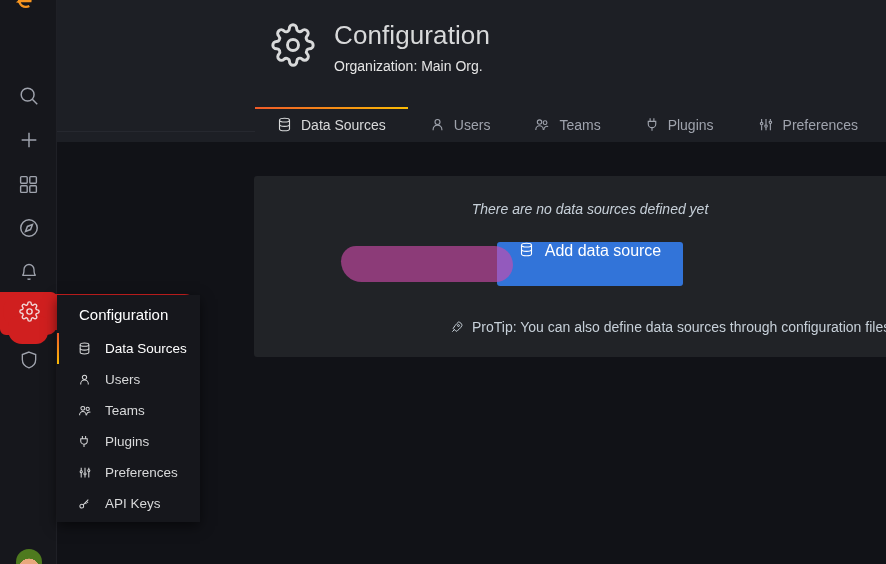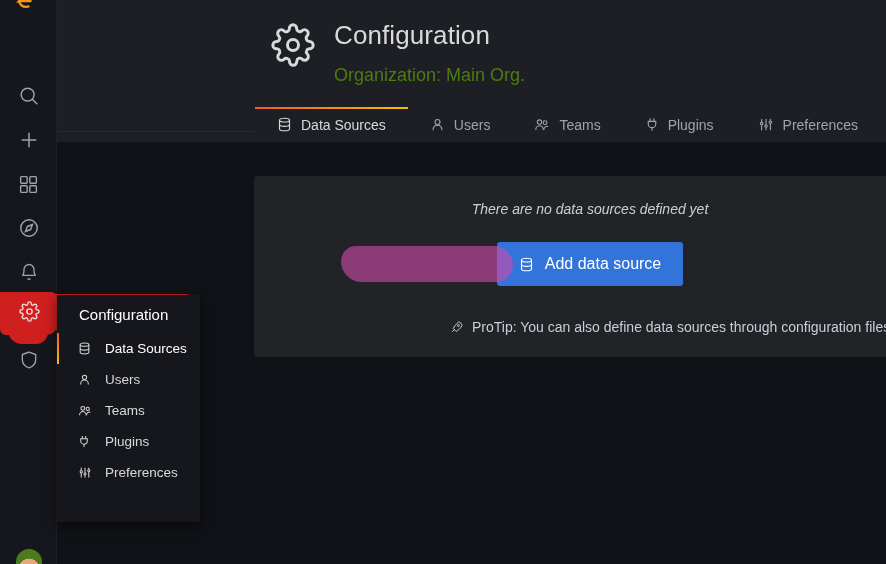--- a/index.html
+++ b/index.html
@@ -58,21 +58,21 @@
   .page-header {
     position: absolute; left: 271px; top: 20px;
     display: flex; align-items: flex-start; gap: 19px;
   }
   .page-header-icon { color: #d8d9da; margin-top: 3px; }
   .page-title {
     font-size: 26px; font-weight: 400; color: #d8d9da;
     letter-spacing: .1px; line-height: 30px;
   }
   .page-subtitle {
-    font-size: 18px; color: #4d7c0f; margin-top: 17px; line-height: 16px;
+    font-size: 14px; color: #e5e5e5; margin-top: 8px; line-height: 16px;
   }
 
   
   .tabs {
     position: absolute; left: 255px; top: 107px; right: 0; height: 35px;
     display: flex; align-items: stretch;
   }
   .tab {
     position: relative;
     display: flex; align-items: center; gap: 9px;
@@ -98,21 +98,21 @@
     position: absolute; left: 0; right: 0; top: 25px;
     text-align: center;
     font-size: 14px; font-style: italic; color: #c7d0d9;
   }
   .add-btn-wrap {
     position: absolute; left: 0; right: 0; top: 66px;
     display: flex; justify-content: center;
   }
   .add-btn {
     position: relative;
-    display: inline-flex; align-items: center; gap: 11px;
+    display: inline-flex; align-items: flex-start; gap: 11px;
     height: 44px; padding: 0 22px;
     background: #3274d9; color: #ffffff;
     border: none; border-radius: 3px;
     font-size: 16px; font-family: "Liberation Sans", sans-serif;
     cursor: pointer;
   }
   .add-btn .btn-ico { display: flex; align-items: center; }
   
   .add-btn-highlight {
     position: absolute; left: 341px; top: 246px;
@@ -429,20 +429,29 @@
           <svg width="14" height="13" viewBox="0 0 24 24" fill="none" stroke="currentColor" stroke-width="1.9">
             <path d="M5 3v5M5 13v8M12 3v9M12 17v4M19 3v3M19 11v10"></path>
             <circle cx="5" cy="10.5" r="2"></circle>
               <circle cx="12" cy="14.5" r="2"></circle>
               <circle cx="19" cy="8.5" r="2"></circle>
           </svg>
         </span>
         <span>Preferences</span>
       </div>
 
+      <div class="fly-item">
+        <span class="fly-ico">
+          <svg width="13" height="13" viewBox="0 0 24 24" fill="none" stroke="currentColor" stroke-width="1.9">
+            <circle cx="7" cy="17" r="3.5"></circle>
+            <path d="M9.6 14.4L19 5M16 8l2.5 2.5M13.5 10.5l2 2"></path>
+          </svg>
+        </span>
+        <span>API Keys</span>
+      </div>
 
     </div>
   </div>
 
   <div class="ann ann-gear-rail"></div>
   <div class="ann ann-config"></div>
   <div class="ann ann-config2"></div>
   <div class="ann ann-ds"></div>
 
   <span class="ann-cfg-gear">

